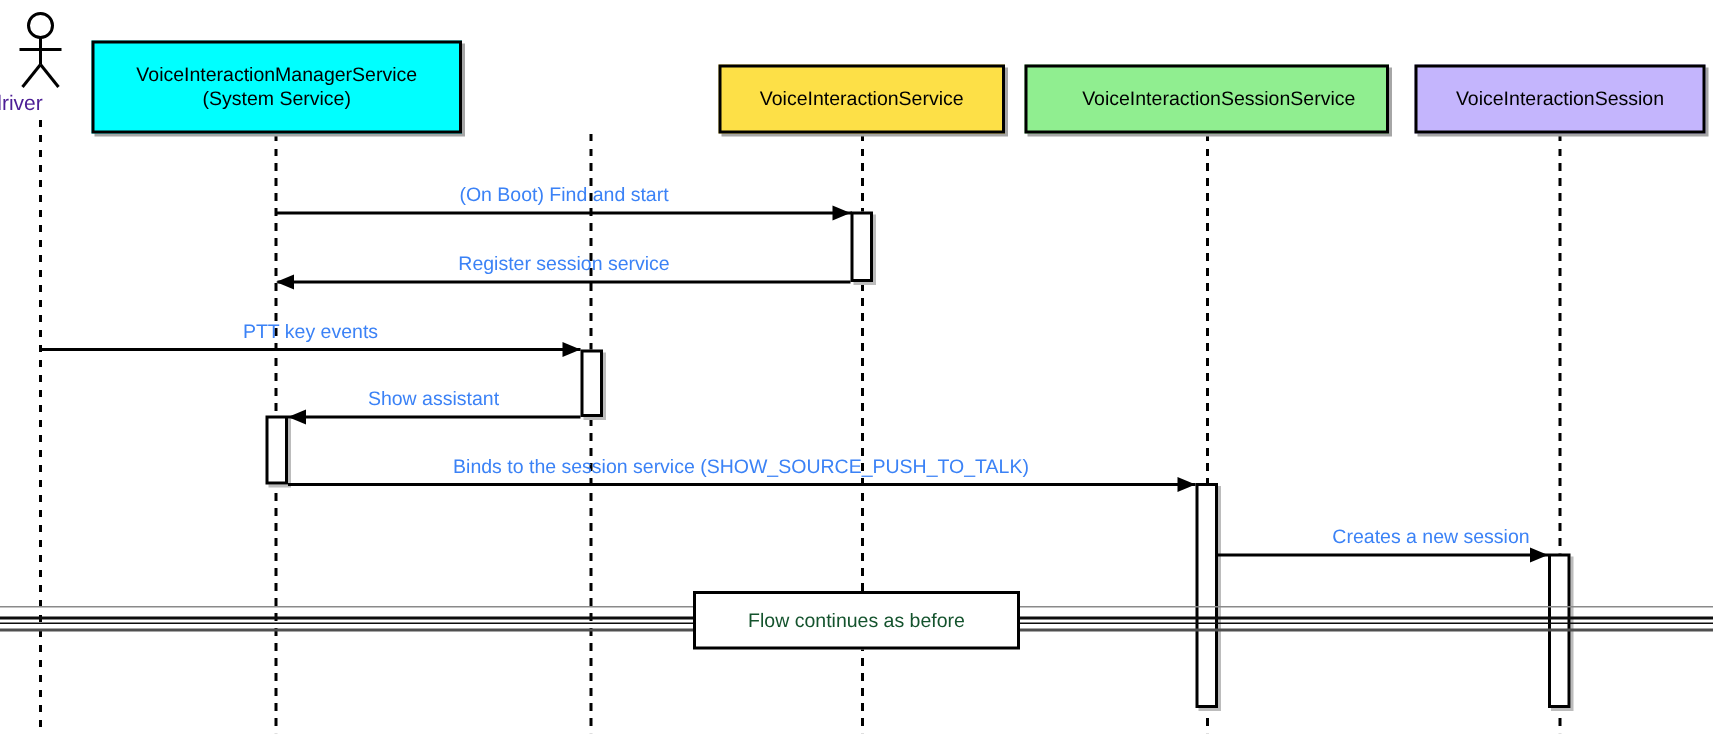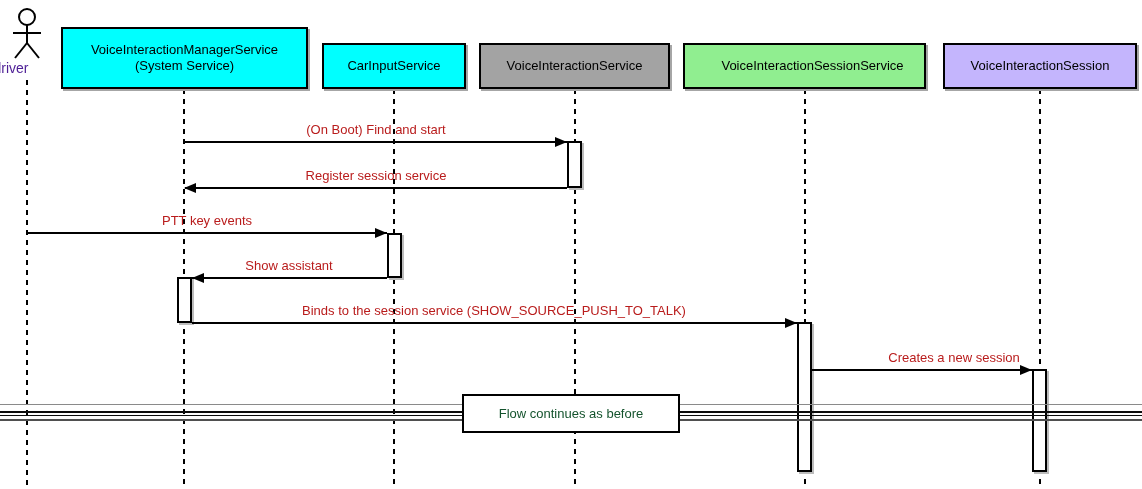--- a/index.html
+++ b/index.html
@@ -97,21 +97,21 @@
   .ah1 { left: 184px;  top: 183px; }
   .ah2 { left: 375px;  top: 228px; }
   .ah3 { left: 192px;  top: 273px; }
   .ah4 { left: 785px;  top: 318px; }
   .ah5 { left: 1020px; top: 365px; }
 
   .msg-label {
     position: absolute;
     transform: translateX(-50%);
     font-size: 13px;
-    color: #b91c1c;
+    color: #3b82f6;
     white-space: nowrap;
     z-index: 4;
   }
   .lab0 { left: 376px; top: 122px; }
   .lab1 { left: 376px; top: 168px; }
   .lab2 { left: 207px; top: 213px; }
   .lab3 { left: 289px; top: 258px; }
   .lab4 { left: 494px; top: 303px; }
   .lab5 { left: 954px; top: 350px; }
 
@@ -142,22 +142,21 @@
 
   <div class="lifeline ll-driver"></div>
   <div class="lifeline ll-vims"></div>
   <div class="lifeline ll-carinput"></div>
   <div class="lifeline ll-vis"></div>
   <div class="lifeline ll-viss"></div>
   <div class="lifeline ll-visession"></div>
 
   <div class="participant p0" style="background: rgb(0, 255, 255);">VoiceInteractionManagerService
 (System Service)</div>
-  <div class="participant p1" style="background: rgb(0, 255, 255);">CarInputService</div>
-  <div class="participant p2" style="background: #a3a3a3;">VoiceInteractionService</div>
+  <div class="participant p2" style="background: #fde047;">VoiceInteractionService</div>
   <div class="participant p3" style="background: rgb(144, 238, 144);">VoiceInteractionSessionService</div>
   <div class="participant p4" style="background: #c4b5fd;">VoiceInteractionSession</div>
 
   <div class="activation act-vis"></div>
   <div class="activation act-carinput"></div>
   <div class="activation act-vims"></div>
   <div class="activation act-viss"></div>
   <div class="activation act-visession"></div>
 
   <div class="divider-line dl1"></div>

